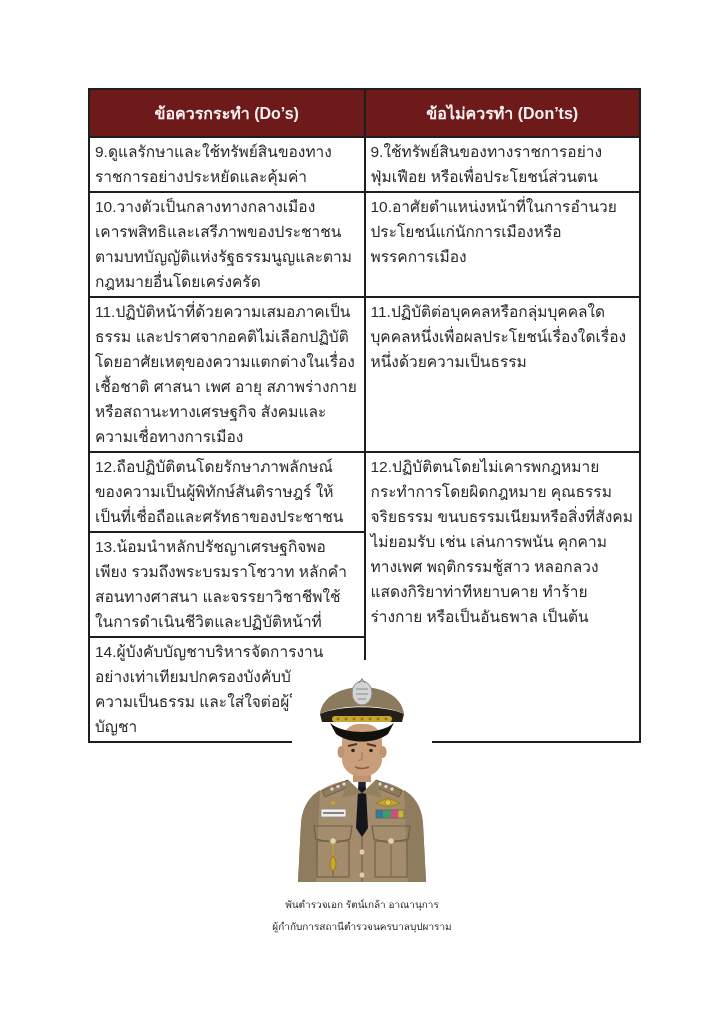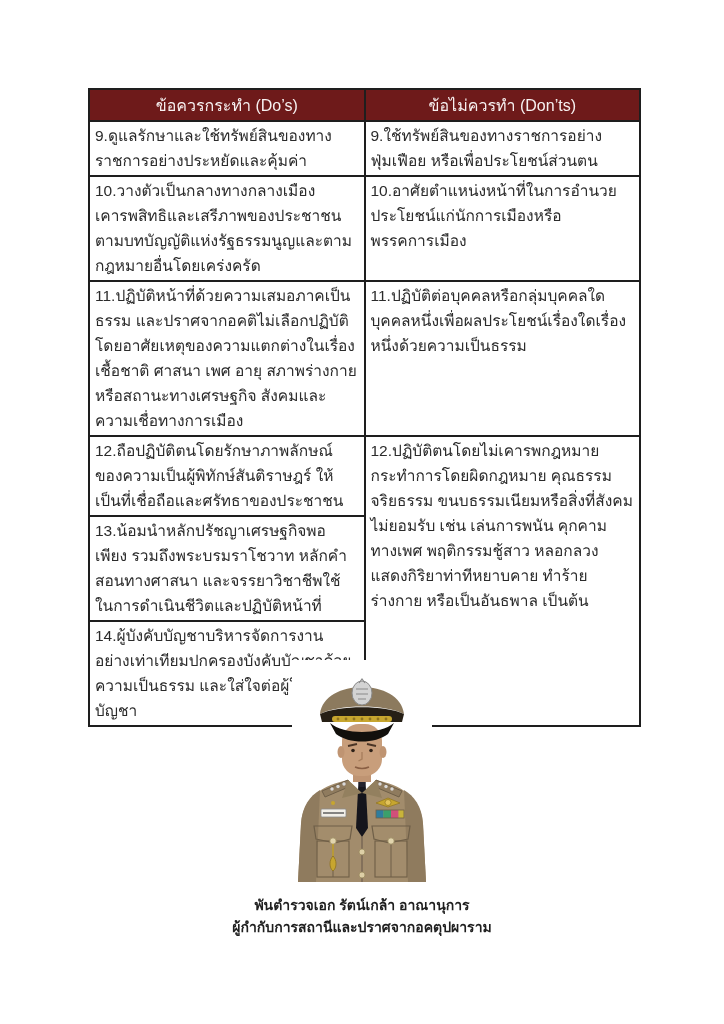--- a/index.html
+++ b/index.html
@@ -25,41 +25,41 @@
     font-size:15.5px;
     line-height:25px;
     font-weight:400;
     color:#2b2b2b;
     word-break:break-word;
   }
   .dos-table th{
     background:#6e1a1a;
     color:#f7f1f1;
     text-align:center;
-    font-weight:400;
+    font-weight:700;
     font-size:16px;
     height:26px;
     vertical-align:middle;
-    padding:2px 4px;
+    padding:10px 4px;
   }
   tr.h48 td{height:44px;border-radius:21px;}
   tr.h101 td{height:97px;margin-top:8px;}
   tr.h130 td{height:126px;border-radius:12px;}
   tr.h64 td{height:60px;margin-top:6px;}
   tr.h91 td{height:87px;margin-top:10px;}
   tr.h73 td{height:69px;}
   td.merged{vertical-align:top;}
   .photo-wrap{
     position:absolute;left:292px;top:660px;width:140px;height:222px;
   }
   .caption{
     position:absolute;left:0;top:894px;width:724px;
     text-align:center;
-    font-weight:700;
-    font-size:14px;
+    font-weight:400;
+    font-size:10px;
     line-height:22px;
     color:#1f1f1f;
   }
 </style>
 </head>
 <body>
 
 <div class="page">
 
   <table class="dos-table">
@@ -187,16 +187,16 @@
       <g>
         <ellipse cx="70" cy="33" rx="10" ry="12" fill="#d3d3d3" stroke="#8a8a8a" stroke-width="1"></ellipse>
         <path d="M64,29 L76,29 M64,34 L76,34 M66,39 L74,39" stroke="#8a8a8a" stroke-width="1.2"></path>
         <path d="M67,23 L70,19 L73,23" stroke="#8a8a8a" stroke-width="1.2" fill="none"></path>
       </g>
     </svg>
   </div>
 
   <div class="caption">
     <div>พันตำรวจเอก รัตน์เกล้า อาณานุการ</div>
-    <div>ผู้กำกับการสถานีและปราศจากอคตุปผาราม</div>
+    <div>ผู้กำกับการสถานีตำรวจนครบาลบุปผาราม</div>
   </div>
 
 </div>
 
 </body></html>

